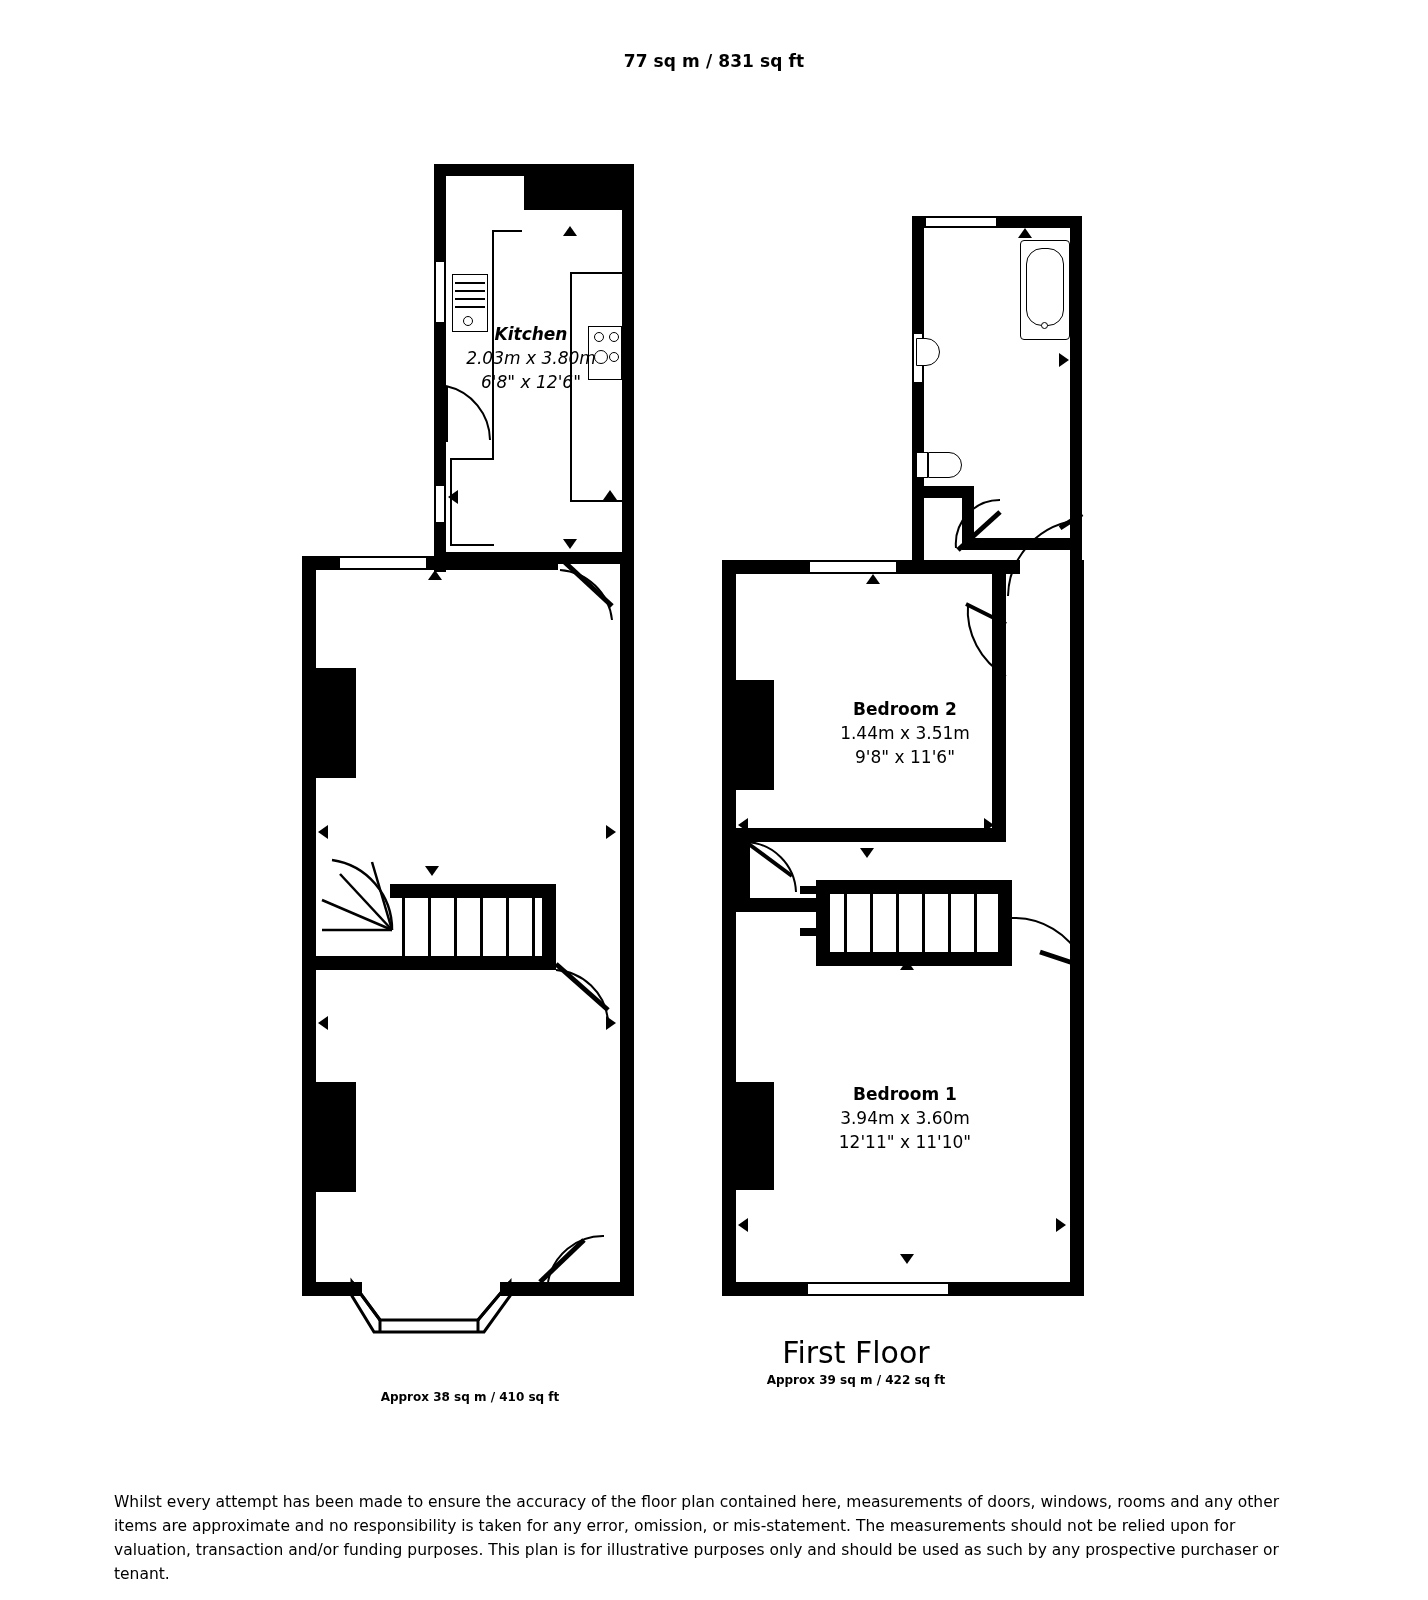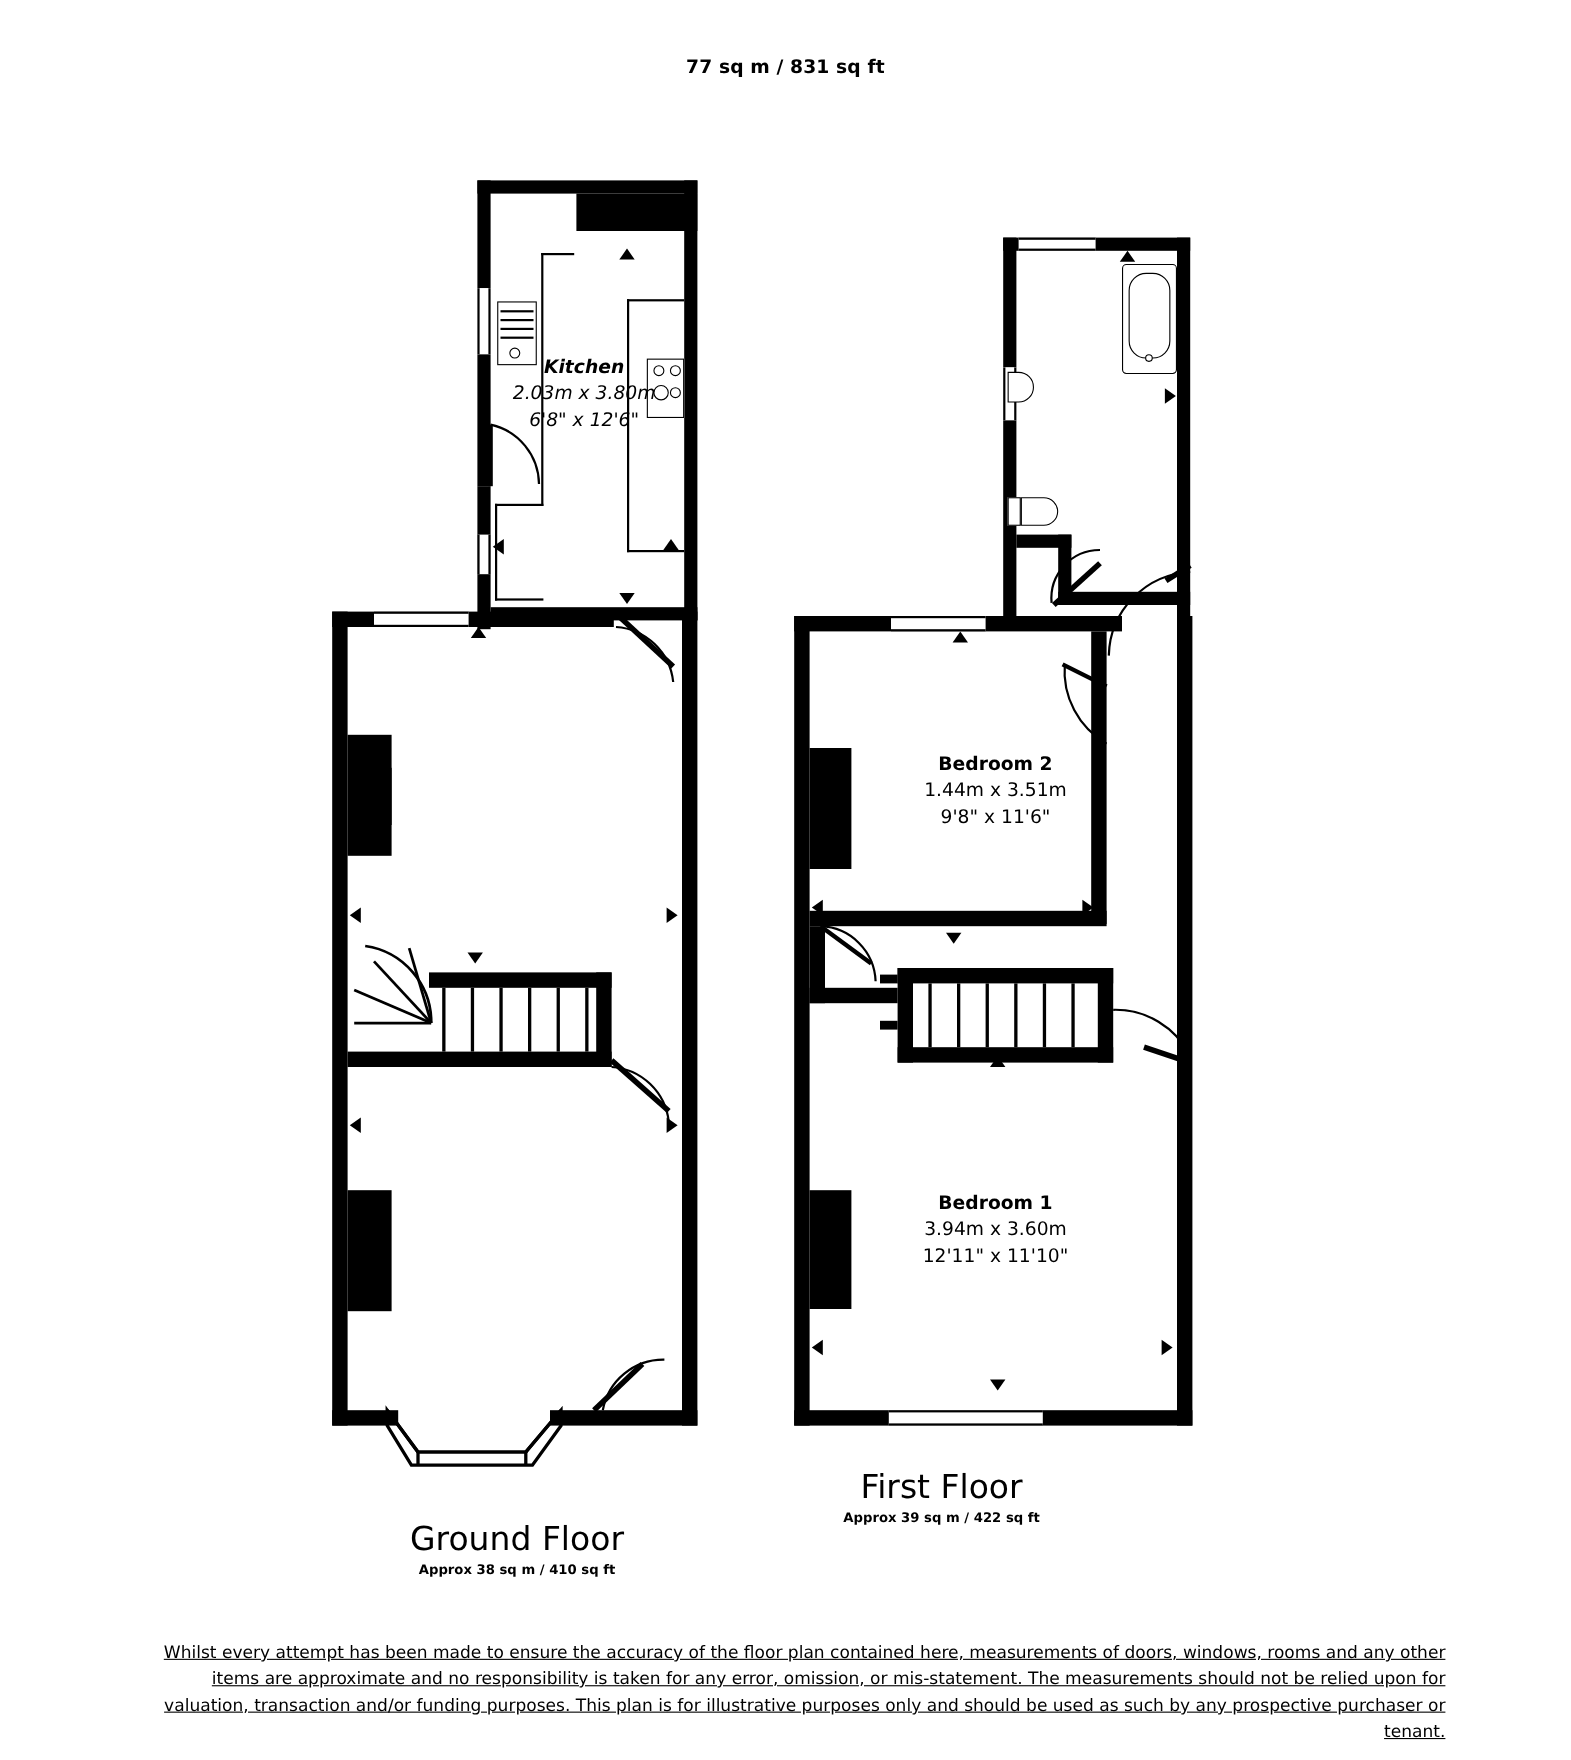--- a/index.html
+++ b/index.html
@@ -116,24 +116,23 @@
     line-height: 24px;
     display: block;
   }
 
   
   #disclaimer {
     position: absolute;
     left: 114px;
     top: 1490px;
     width: 1200px;
-    text-align: right;
+    text-align: left;
     font-size: 15.5px;
     line-height: 24px;
-    text-decoration: underline;
   }
 
   svg { position: absolute; overflow: visible; }
 </style>
 </head>
 <body>
 
 <div id="header">
   <div>77 sq m / 831 sq ft</div>
 </div>
@@ -330,35 +329,34 @@
   <div class="arr arr-left" style="left:38px;top:1218px;"></div>
   <div class="arr arr-right" style="left:356px;top:1218px;"></div>
   <div class="arr arr-down" style="left:200px;top:1254px;"></div>
 
   <div class="room-label" style="left:812px;top:349px;width:0;white-space:nowrap;transform:translateX(-50%);">
     <span class="rname">Bathroom</span>
     <span class="rdim">1.92m x 3.75m</span>
     <span class="rdim">6'4" x 12'4"</span>
   </div>
 
-  <div class="room-label" style="left:30px;top:683px;width:350px;text-align:center;">
+  <div class="room-label" style="left:30px;top:697px;width:350px;text-align:center;">
     <span class="rname">Bedroom 2</span>
     <span class="rdim">1.44m x 3.51m</span>
     <span class="rdim">9'8" x 11'6"</span>
   </div>
 
   <div class="room-label" style="left:30px;top:1082px;width:350px;">
     <span class="rname">Bedroom 1</span>
     <span class="rdim">3.94m x 3.60m</span>
     <span class="rdim">12'11" x 11'10"</span>
   </div>
 </div>
 
 <div class="floor-caption" style="left:160px;top:1385px;width:620px;">
-  <span class="fname">Ground Floor</span>
   <span class="farea">Approx 38 sq m / 410 sq ft</span>
 </div>
 
 <div class="floor-caption" style="left:546px;top:1338px;width:620px;">
   <span class="fname">First Floor</span>
   <span class="farea">Approx 39 sq m / 422 sq ft</span>
 </div>
 
 <div id="disclaimer">Whilst every attempt has been made to ensure the accuracy of the floor plan contained here, measurements of doors, windows, rooms and any other items are approximate and no responsibility is taken for any error, omission, or mis-statement. The measurements should not be relied upon for valuation, transaction and/or funding purposes. This plan is for illustrative purposes only and should be used as such by any prospective purchaser or tenant.</div>
 

